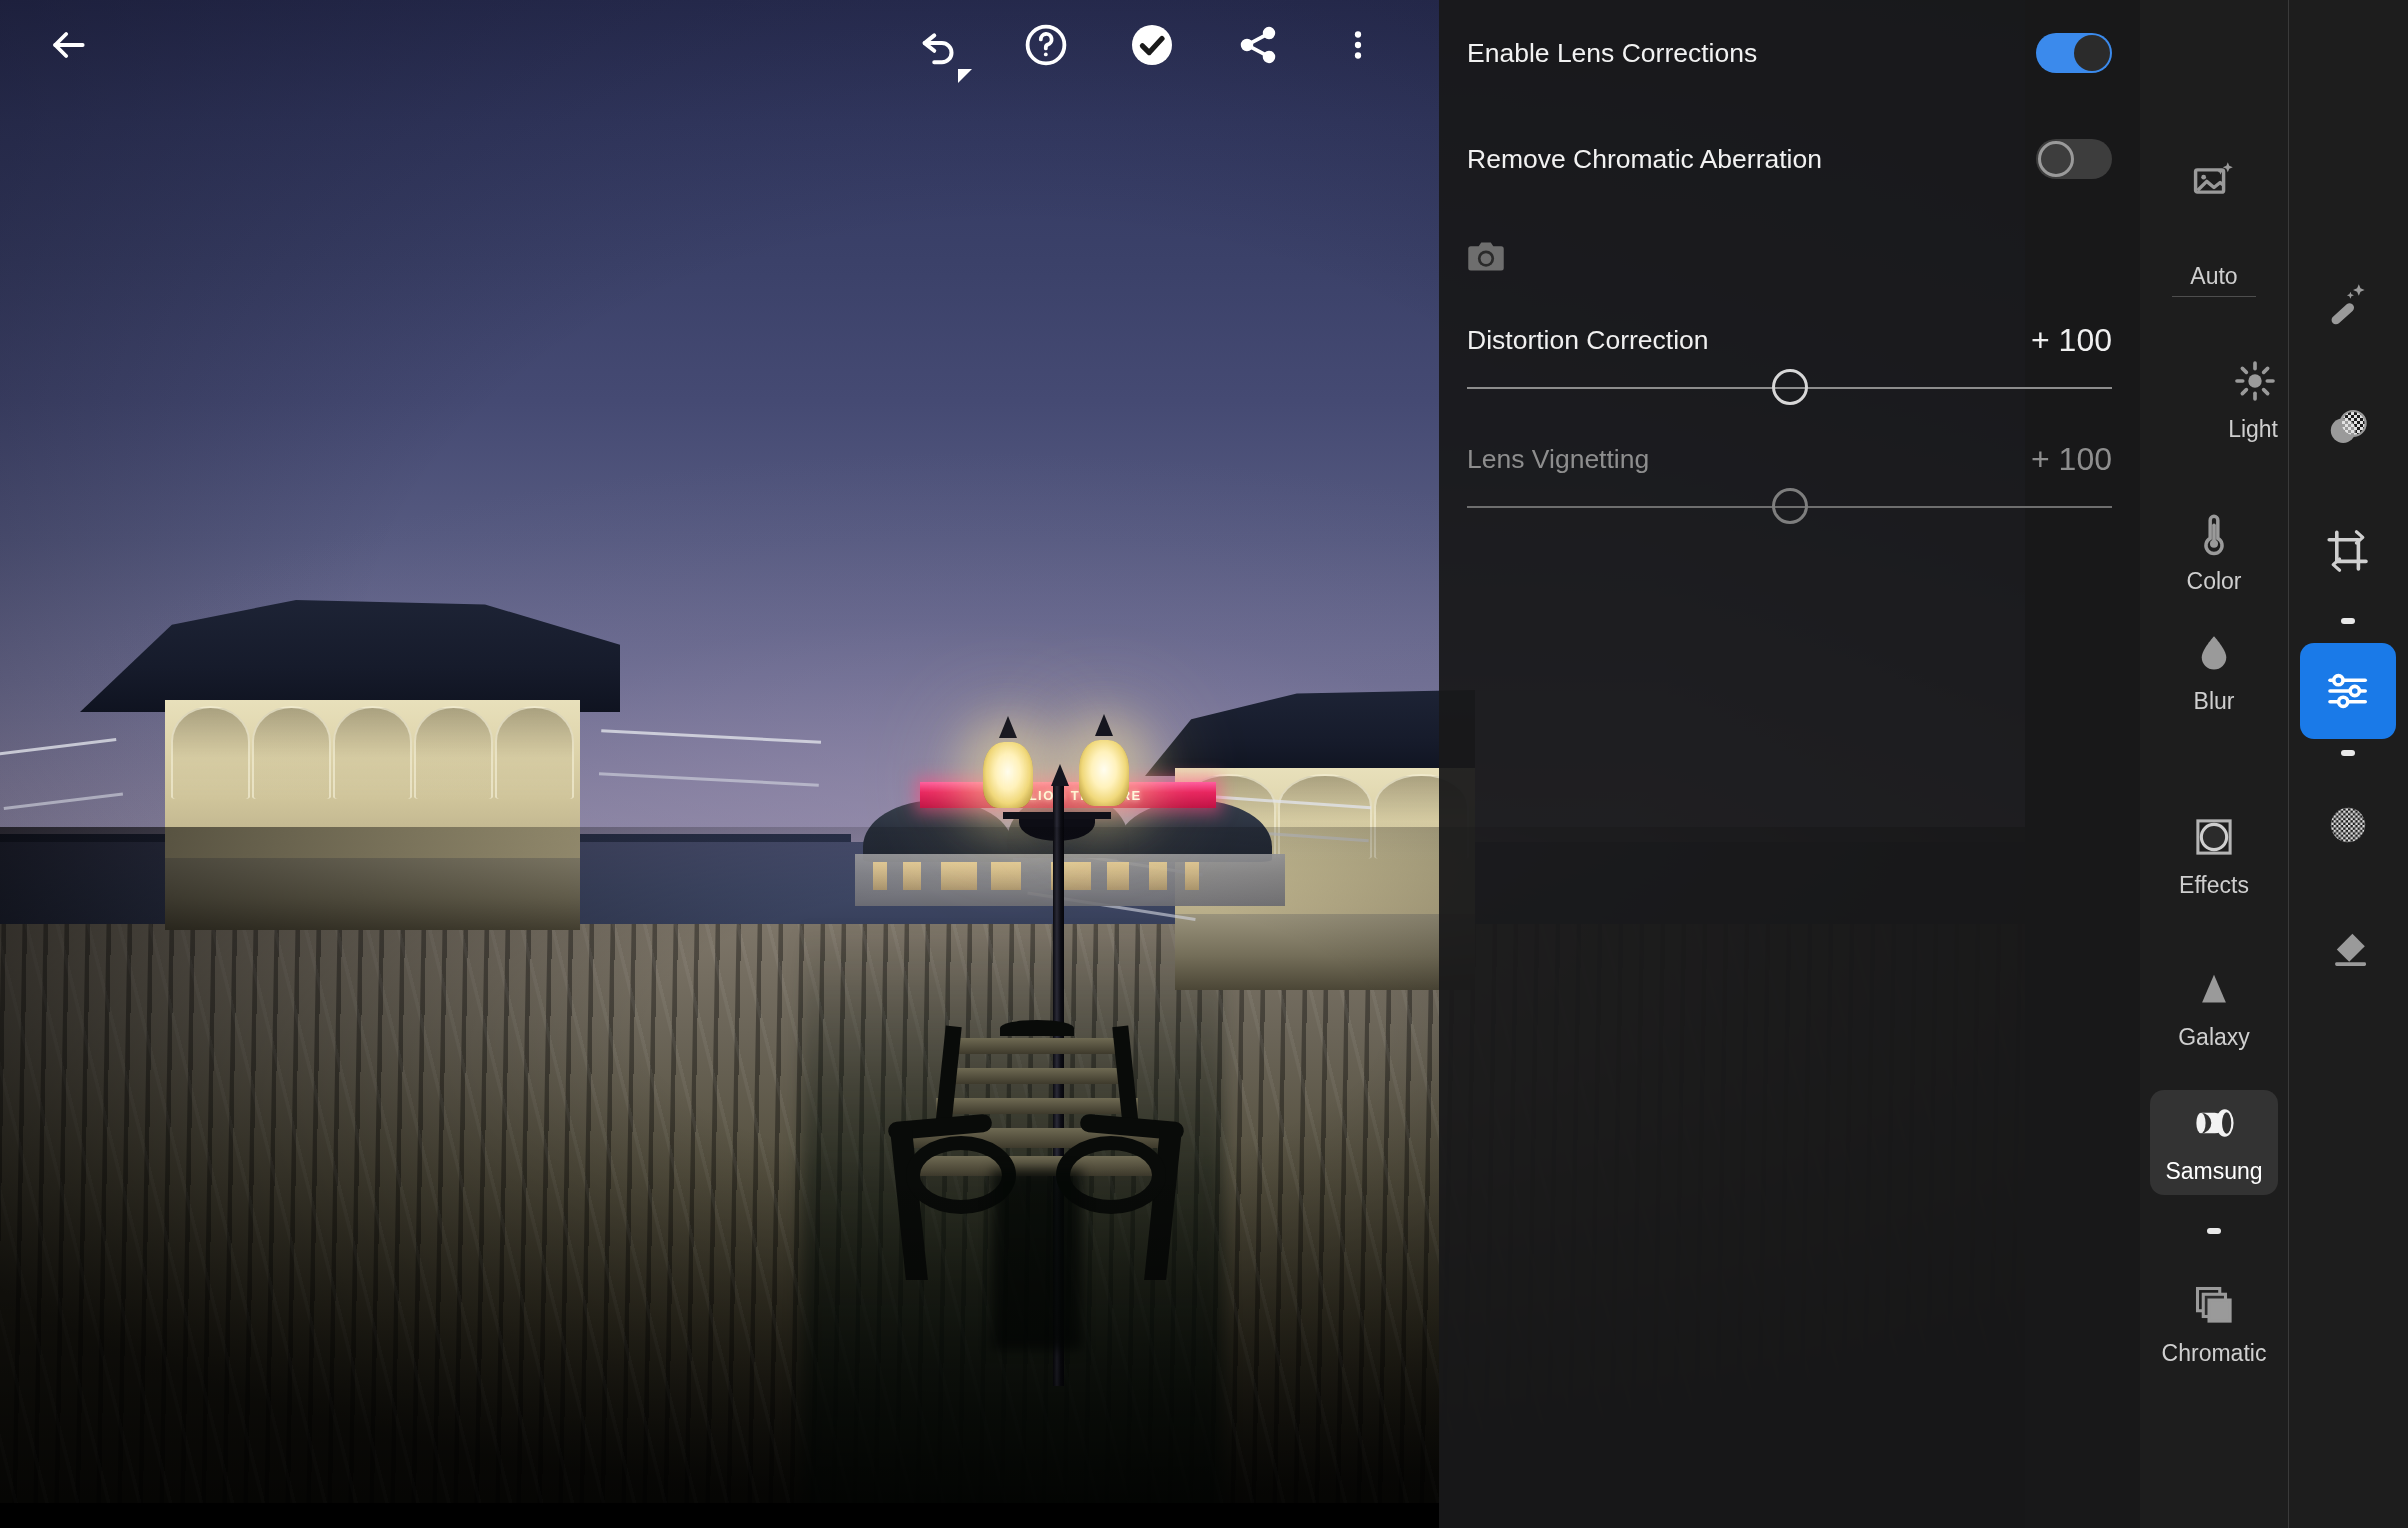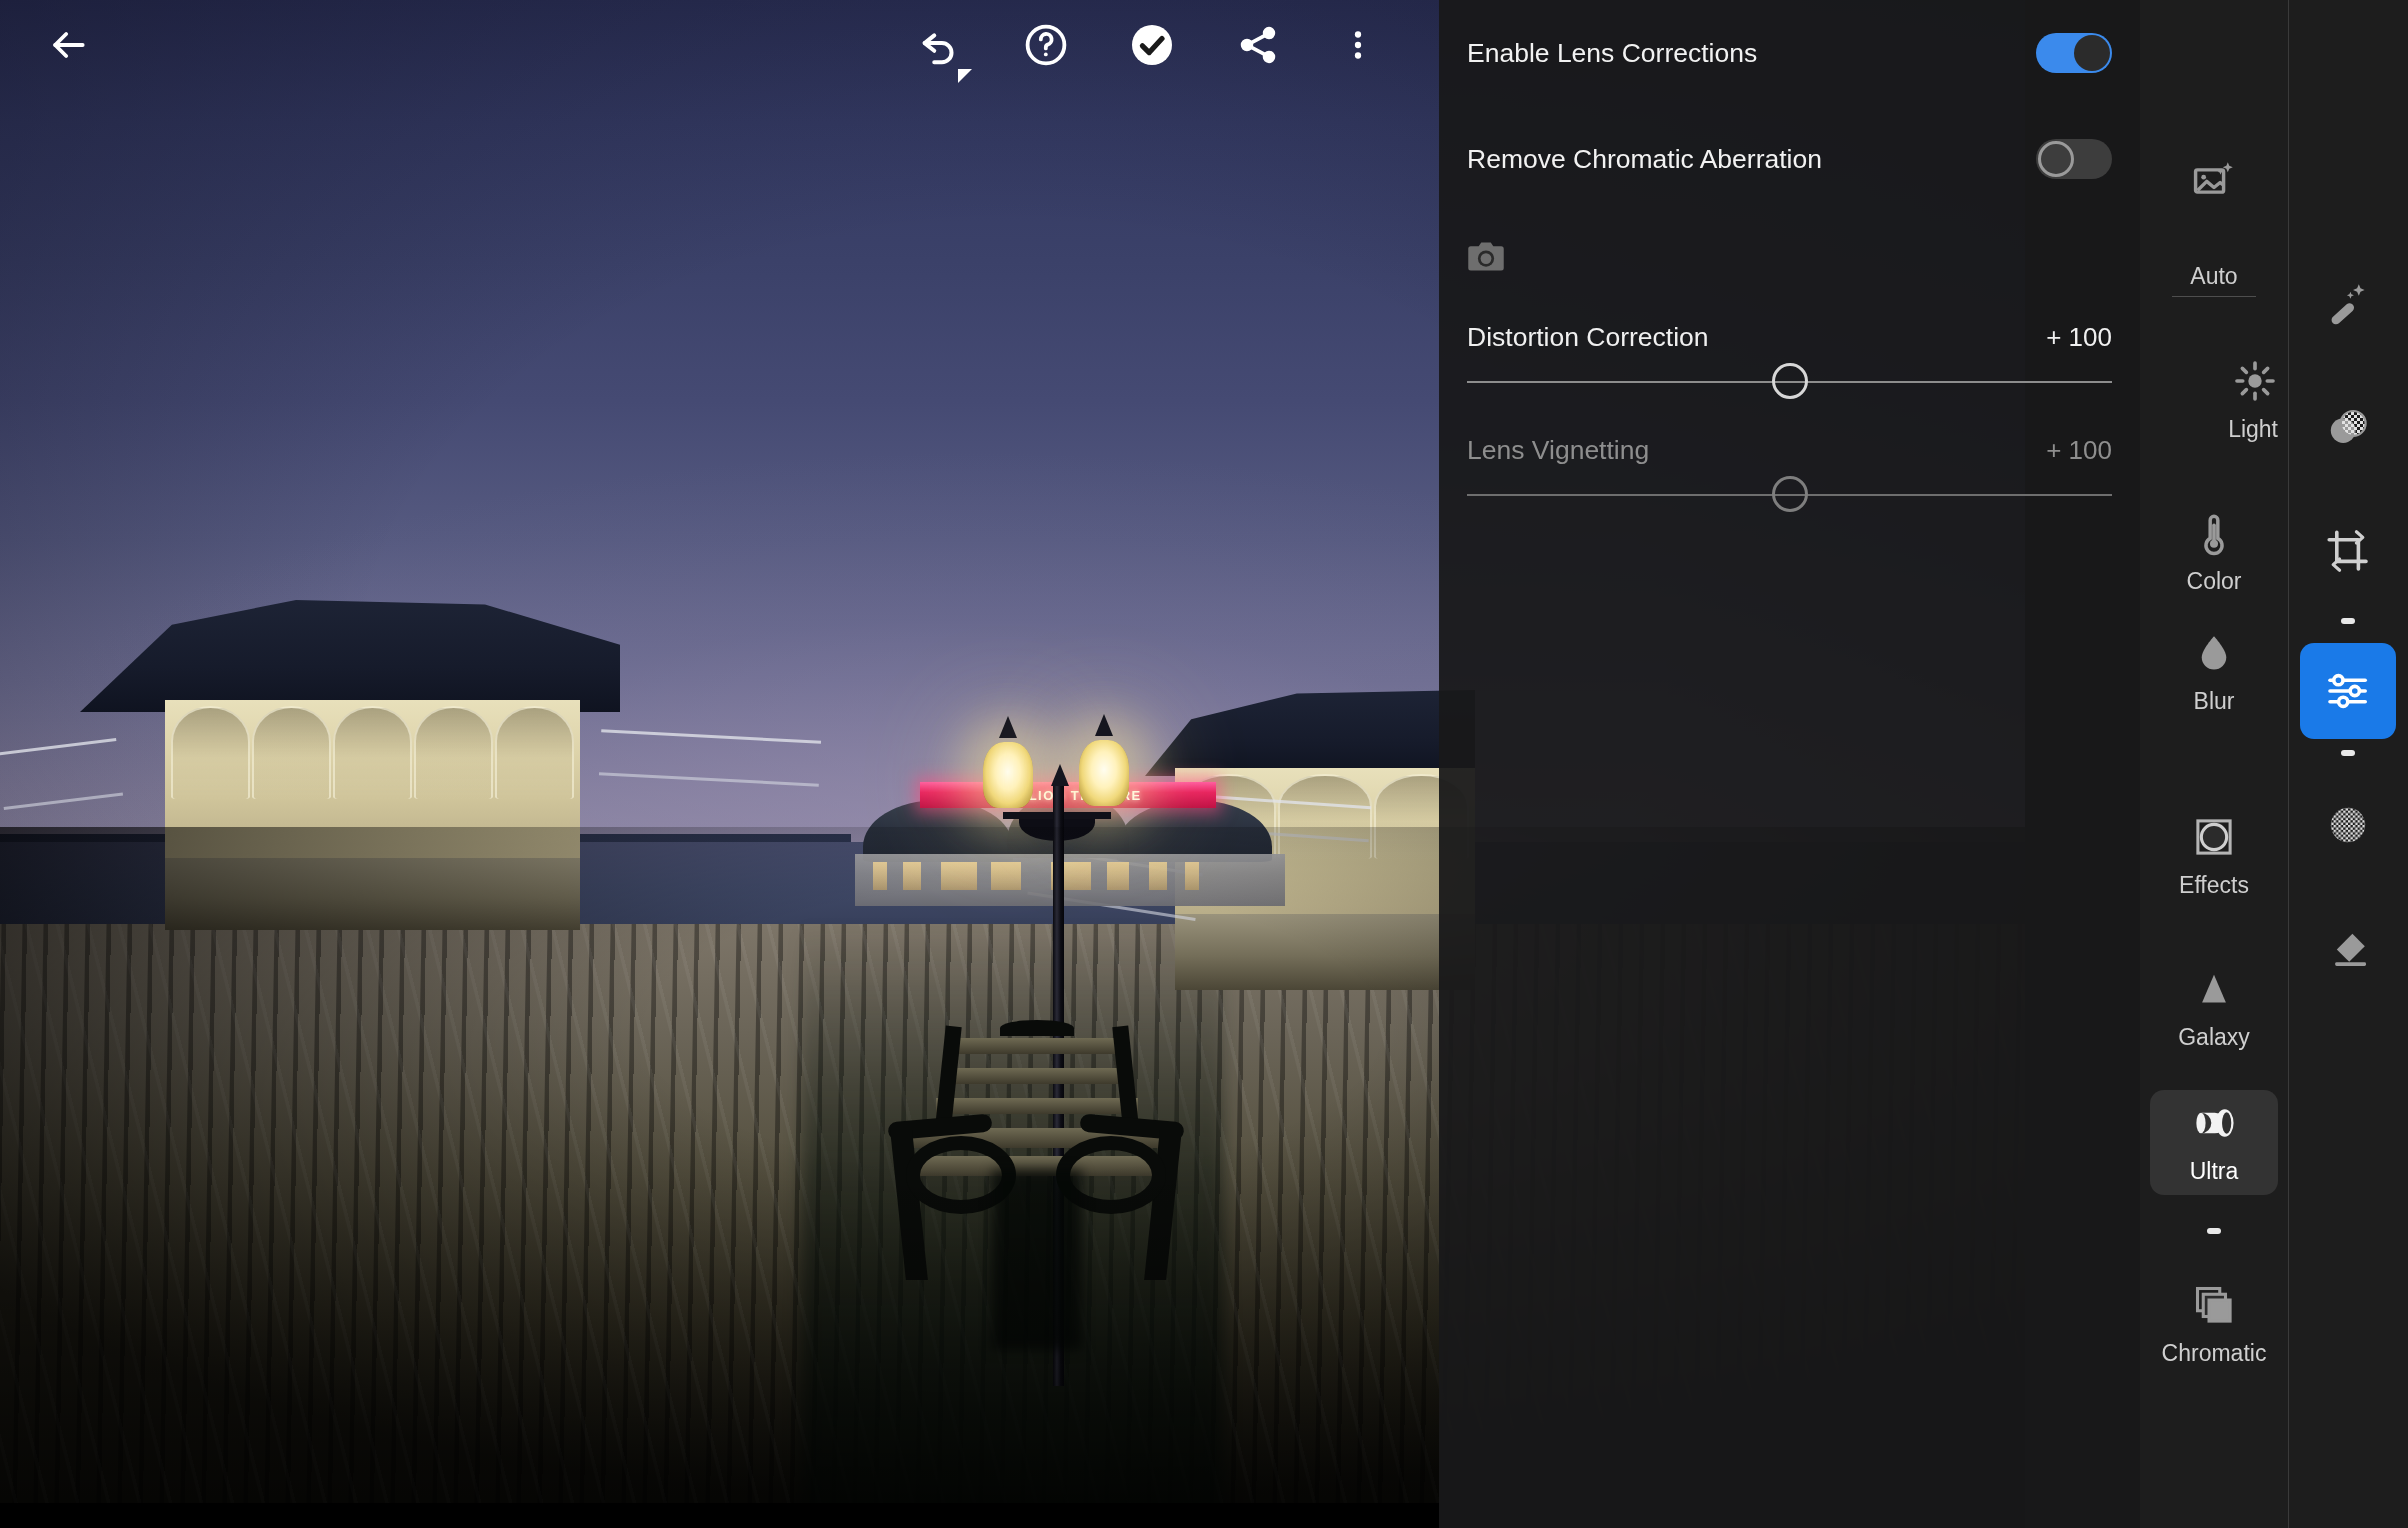--- a/index.html
+++ b/index.html
@@ -212,21 +212,21 @@
   }
   #profile-name {
     color:#e9e9e9; font-size:26.5px; font-weight:bold;
     white-space:nowrap; overflow:hidden; text-overflow:clip;
     max-width: 600px;
   }
 
   .slider-block { margin-top: 34px; }
   .slider-head { display:flex; align-items:center; justify-content:space-between; }
   .slider-name { color:#f0f0f0; font-size:26.5px; }
-  .slider-val  { color:#f0f0f0; font-size:26px; }
+  .slider-val  { color:#f0f0f0; font-size:32px; }
   .slider-block.dim .slider-name, .slider-block.dim .slider-val { color:#8e8e8e; }
   .slider-track {
     position:relative; height:38px; margin-top:10px;
   }
   .slider-track .rail {
     position:absolute; left:0; right:0; top:18px; height:2px; background:#8d8d8d;
   }
   .slider-track .thumb {
     position:absolute; top:0; left:50%; transform:translateX(-50%);
     width:36px;height:36px;border-radius:50%;
@@ -569,21 +569,21 @@
 
       <div class="rail-item active" style="top:1090px;">
         <span>
           <svg width="50" height="46" viewBox="0 0 26 24" fill="#f2f2f2">
             <ellipse cx="6.2" cy="12" rx="2.4" ry="5.4"></ellipse>
             <path d="M6.2 6.6 H13.4 a5.4 5.4 0 0 1 0 10.8 H6.2 a5.4 5.4 0 0 0 0-10.8z"></path>
             <ellipse cx="18.6" cy="12" rx="4.6" ry="7.2" fill="#f2f2f2"></ellipse>
             <ellipse cx="19.6" cy="12" rx="2.4" ry="5.6" fill="#2f2f2f"></ellipse>
           </svg>
         </span>
-        <span class="rail-label">Ultra</span>
+        <span class="rail-label">Samsung</span>
       </div>
       <div class="rail-dot" style="top:1228px; left:74px;"></div>
 
       <div class="rail-item" style="top:1272px;">
         <span>
           <svg width="46" height="46" viewBox="0 0 24 24" fill="none" stroke="#9a9a9a" stroke-width="1.6">
             <rect x="3.4" y="3.4" width="11.6" height="11.6"></rect>
             <rect x="6.4" y="6.4" width="11.6" height="11.6" fill="#2b2b2b"></rect>
             <rect x="9.4" y="9.4" width="11" height="11" fill="#9a9a9a" stroke="#9a9a9a"></rect>
           </svg>

